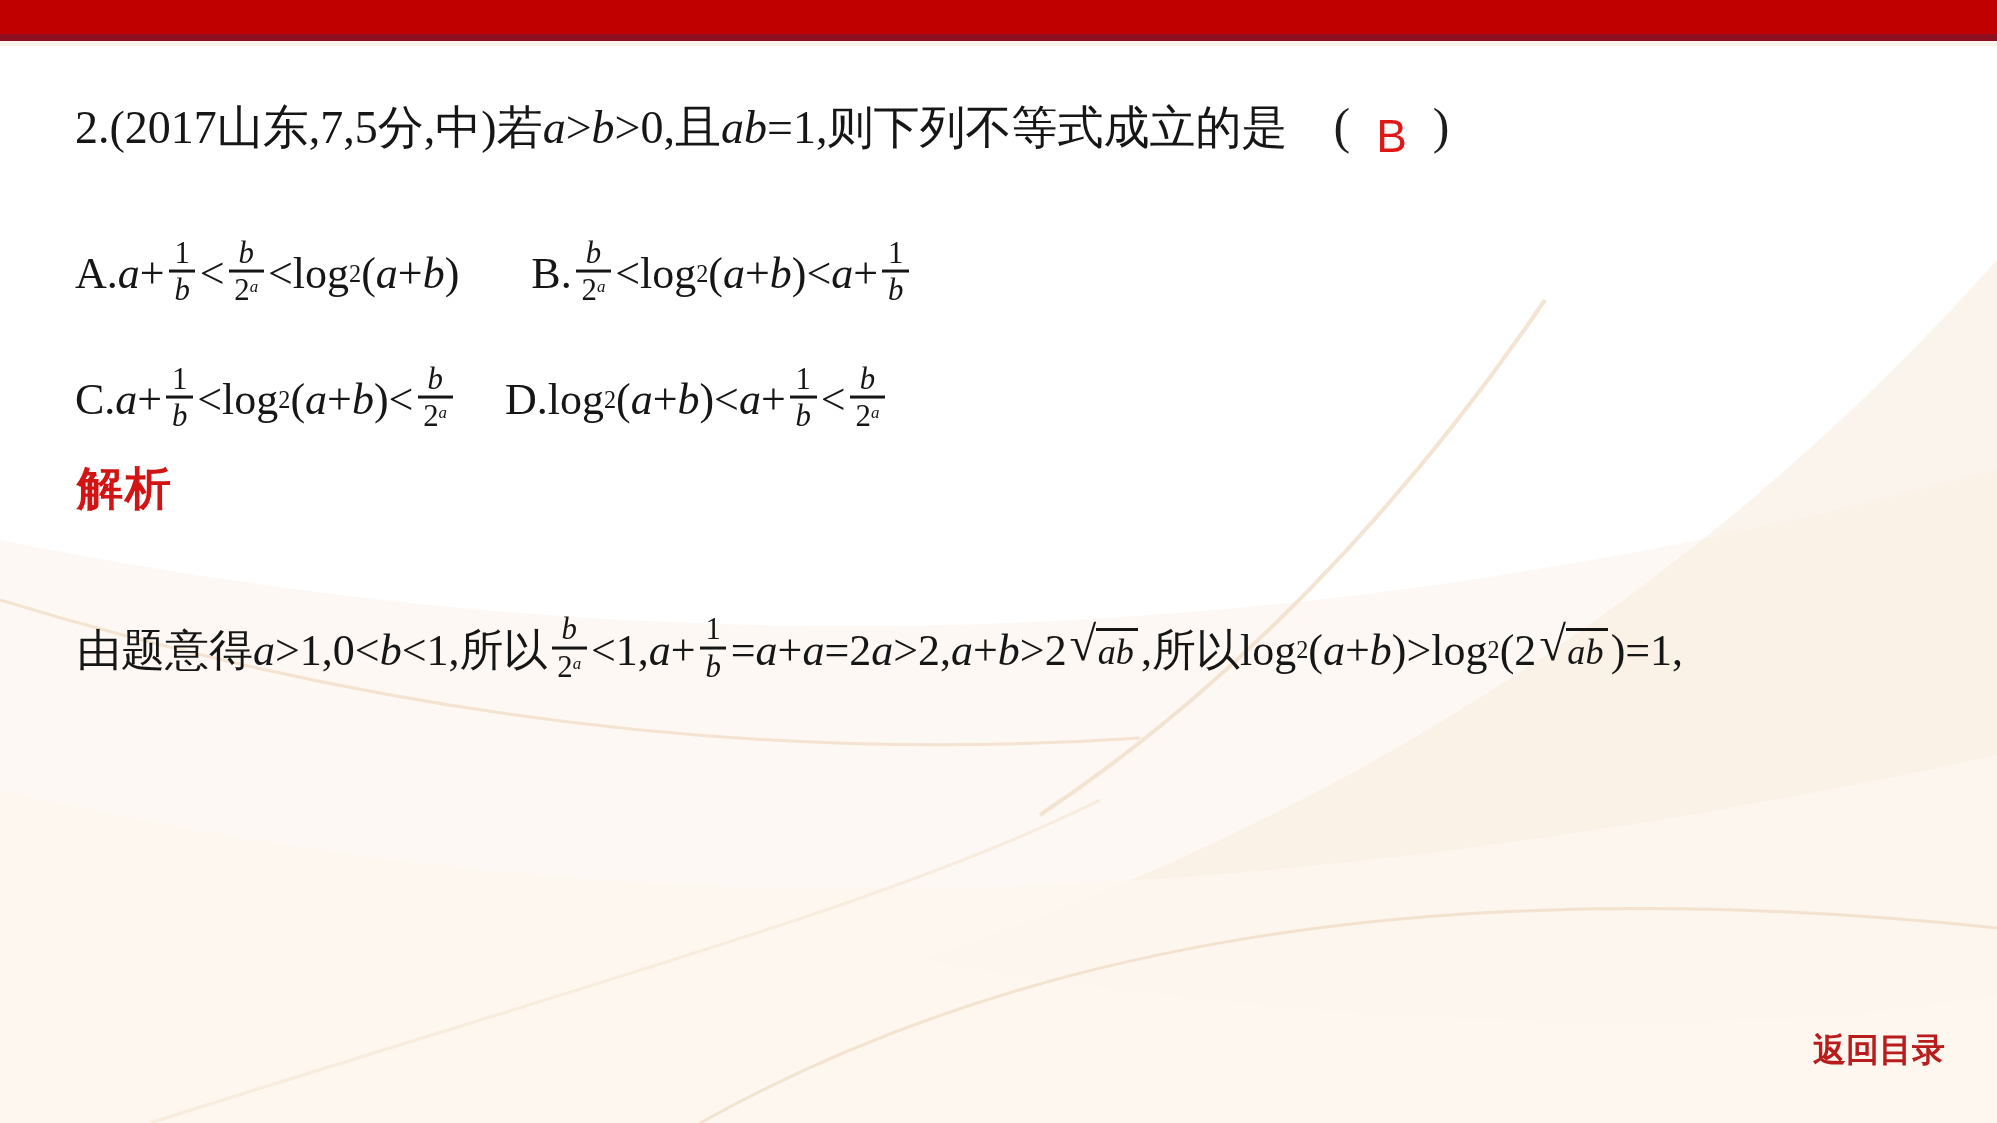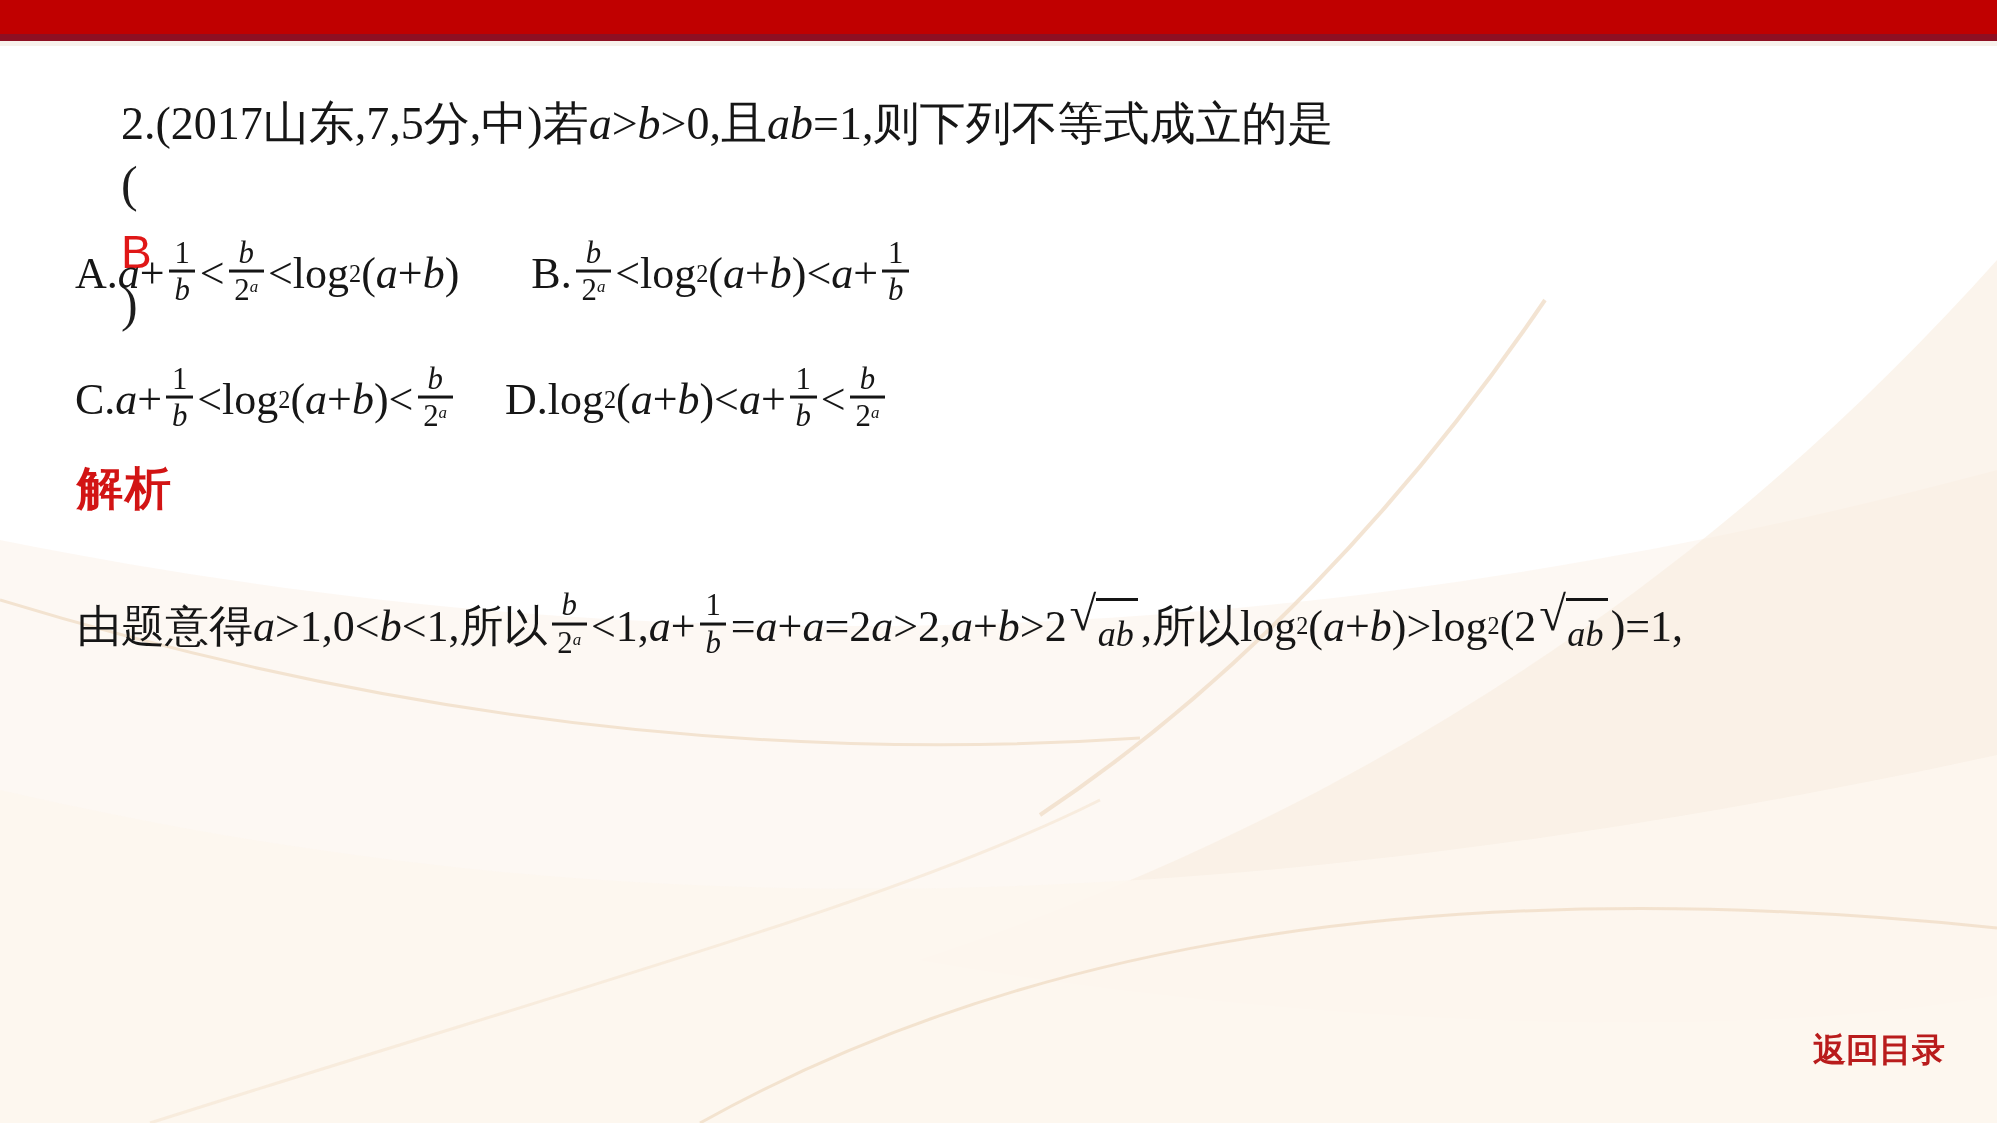--- a/index.html
+++ b/index.html
@@ -16,21 +16,21 @@
   .bar2{position:absolute;left:0;top:34px;width:100%;height:7px;background:#8e0f22;z-index:2;}
   .bar3{position:absolute;left:0;top:41px;width:100%;height:5px;background:#f7f2ec;z-index:2;}
   
   .bg{position:absolute;left:0;top:0;width:100%;height:100%;z-index:0;}
   
   .content{position:absolute;left:0;top:0;width:100%;height:100%;z-index:1;}
 
   .qline{
     position:absolute;left:75px;top:95px;
     font-size:46px;line-height:1.25;white-space:nowrap;
-    display:flex;align-items:baseline;flex-direction:column;
+    display:flex;align-items:baseline;
   }
   .paren{font-size:50px;color:#1d1d1d;}
   .paren.open{margin-left:46px;}
   .answer{
     font-family:"Liberation Sans","DejaVu Sans",sans-serif;
     color:#e01717;font-size:46px;font-weight:500;
     margin:0 26px;transform:translateY(9px);display:inline-block;
   }
 
   .opt-row{
@@ -41,21 +41,21 @@
   .opt-row.r1{top:206px;gap:72px;}
   .opt-row.r2{top:332px;gap:48px;}
   .option{display:flex;align-items:center;}
 
   .analysis-h{
     position:absolute;left:77px;top:458px;
     font-family:"Liberation Sans","DejaVu Sans",sans-serif;
     font-size:46px;font-weight:700;color:#d21414;letter-spacing:2px;
   }
   .sol1{
-    position:absolute;left:77px;top:556px;height:140px;
+    position:absolute;left:77px;top:580px;height:140px;
     display:flex;align-items:center;
     font-size:44px;white-space:nowrap;
   }
   .sol2{
     position:absolute;left:77px;top:688px;
     font-family:"Liberation Sans","DejaVu Sans",sans-serif;
     font-size:44px;
   }
   .sol1 .tc{font-family:"Liberation Sans","DejaVu Sans",sans-serif;}
 
@@ -78,21 +78,21 @@
     vertical-align:middle;font-size:0.70em;line-height:1.12;
     margin:0 0.14em;transform:translateY(-0.08em);
   }
   .fn{display:block;padding:0 0.18em;}
   .fd{display:block;border-top:3px solid #151515;padding:0 0.18em;}
   .sqrt{
     display:inline-flex;align-items:flex-start;
     vertical-align:-0.42em;font-size:0.82em;margin:0 0.08em;
   }
   .rad{font-size:1.35em;line-height:0.85;transform:translateY(-0.02em);}
-  .vinc{border-top:3px solid #151515;padding:12px 0.12em 0.05em 0.04em;margin-top:0.10em;}
+  .vinc{border-top:3px solid #151515;padding:0 0.12em 0.05em 0.04em;margin-top:0.10em;}
 </style>
 </head>
 <body>
 
 <div class="slide">
 
   <svg class="bg" viewBox="0 0 1997 1123" preserveAspectRatio="none" aria-hidden="true">
     <path d="M0,540 C600,660 1250,670 1997,470 L1997,1123 L0,1123 Z" fill="#fbf3ea" opacity="0.55"></path>
     <path d="M1997,260 C1720,570 1370,810 920,960 C1320,1030 1760,1040 1997,995 Z" fill="#f8eddf" opacity="0.6"></path>
     <path d="M0,790 C520,910 1120,945 1997,755 L1997,1123 L0,1123 Z" fill="#fdf6ee" opacity="0.9"></path>

